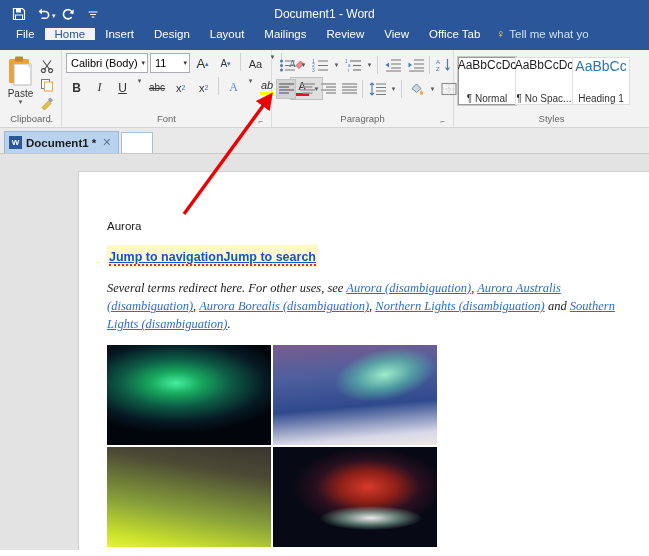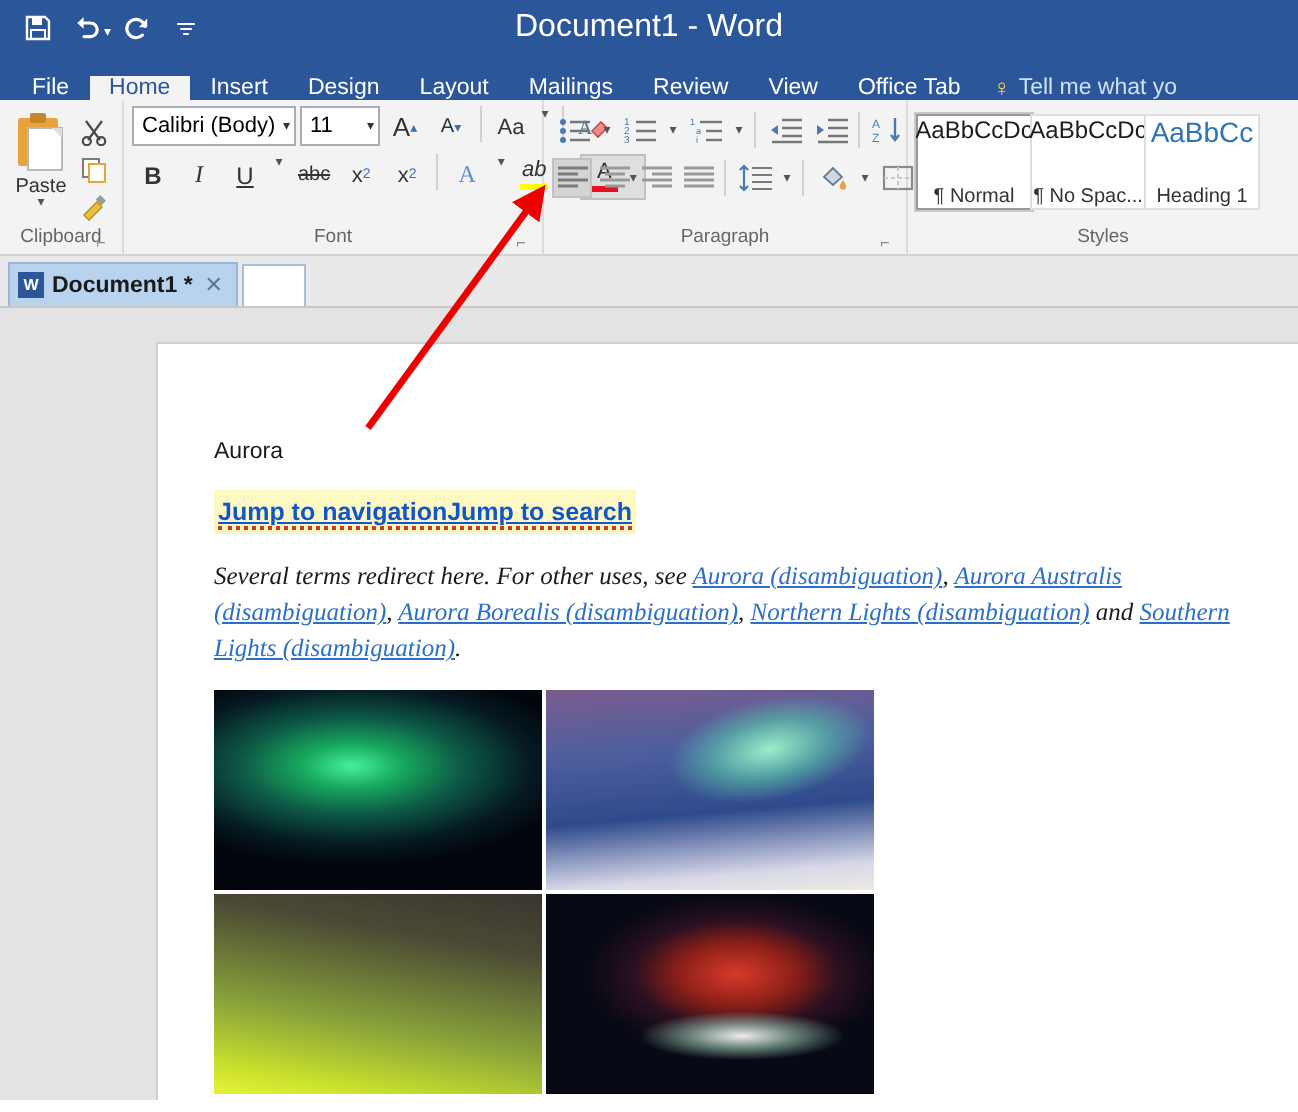--- a/index.html
+++ b/index.html
@@ -25,30 +25,30 @@
     display: flex; align-items: center; justify-content: center;
     color: #ffffff;
   }
   .qat-btn svg { display: block; }
   .qat-caret { font-size: 7px; color: #ffffff; margin-left: -4px; margin-top: 4px; }
   .doc-title {
     position: absolute;
     left: 0; right: 0;
     text-align: center;
     color: #ffffff;
-    font-size: 16px;
+    font-size: 12px;
     pointer-events: none;
   }
 
   
   .ribbon-tabs {
     height: 22px;
     background: #2b579a;
     display: flex;
-    align-items: flex-end;
+    align-items: flex-start;
     padding-left: 6px;
     position: relative;
   }
   .rtab {
     padding: 0 10px;
     display: flex; align-items: center;
     color: #ffffff;
     font-size: 11.5px;
     white-space: nowrap;
   }

